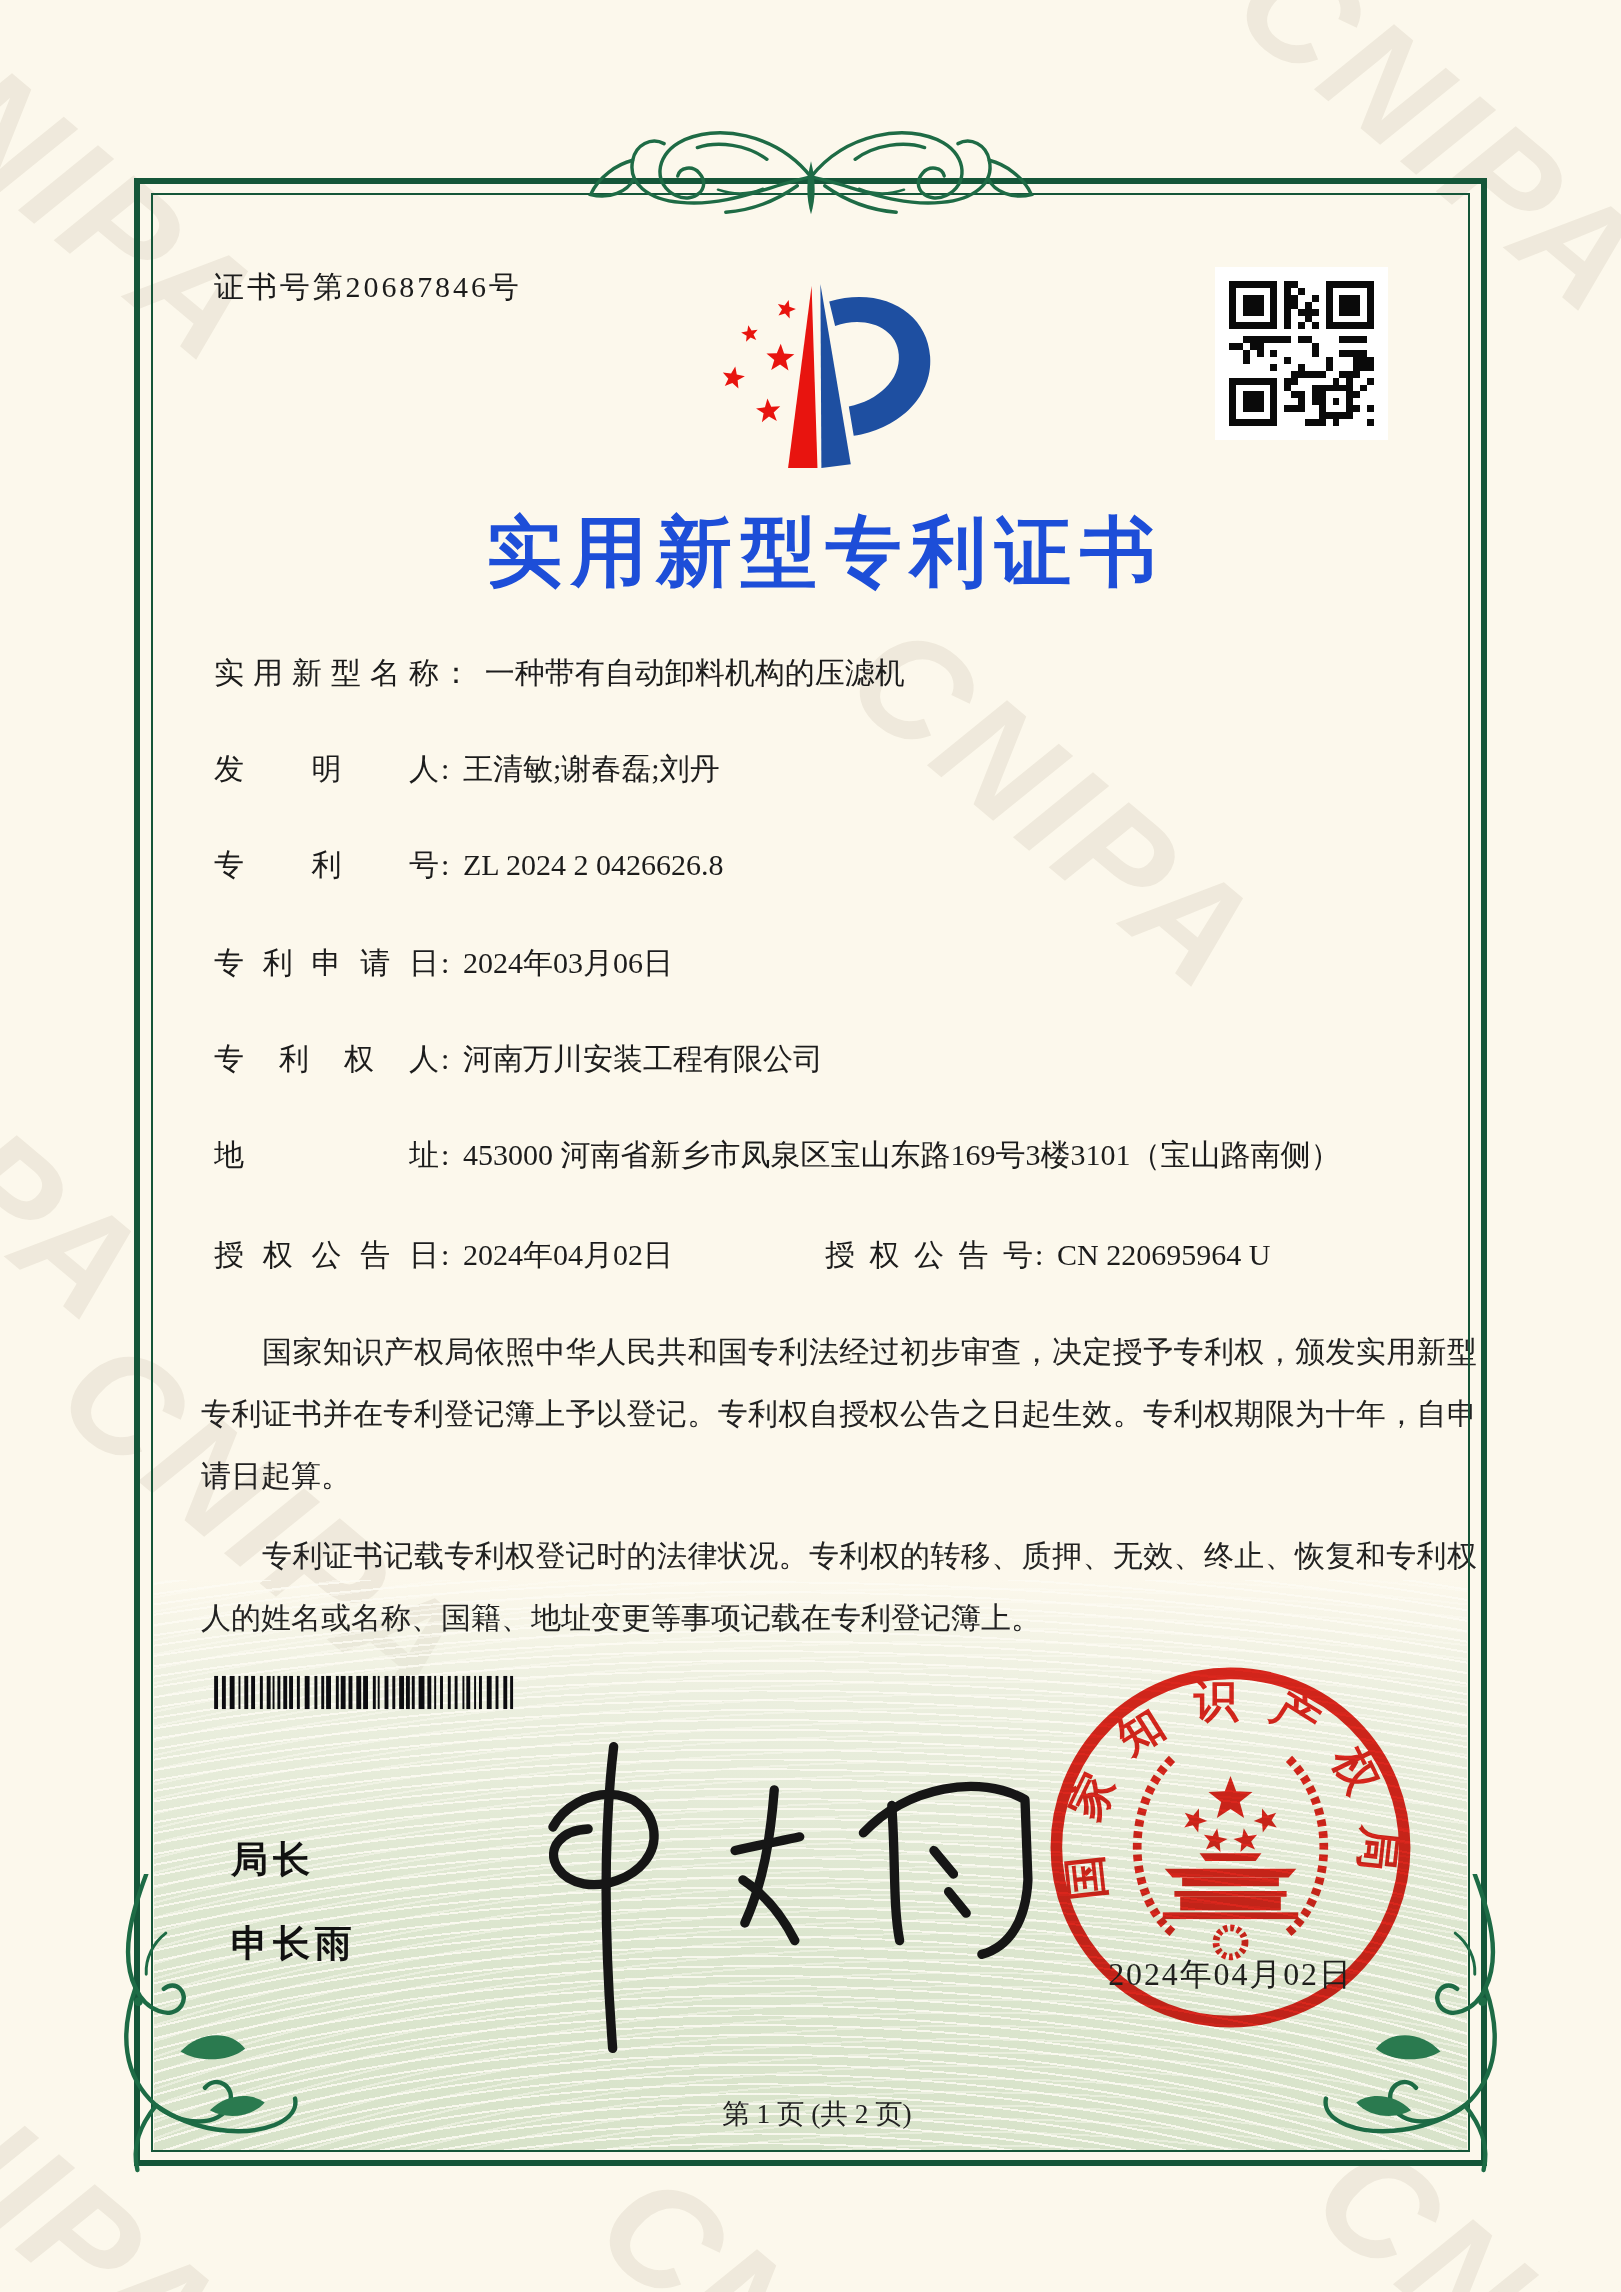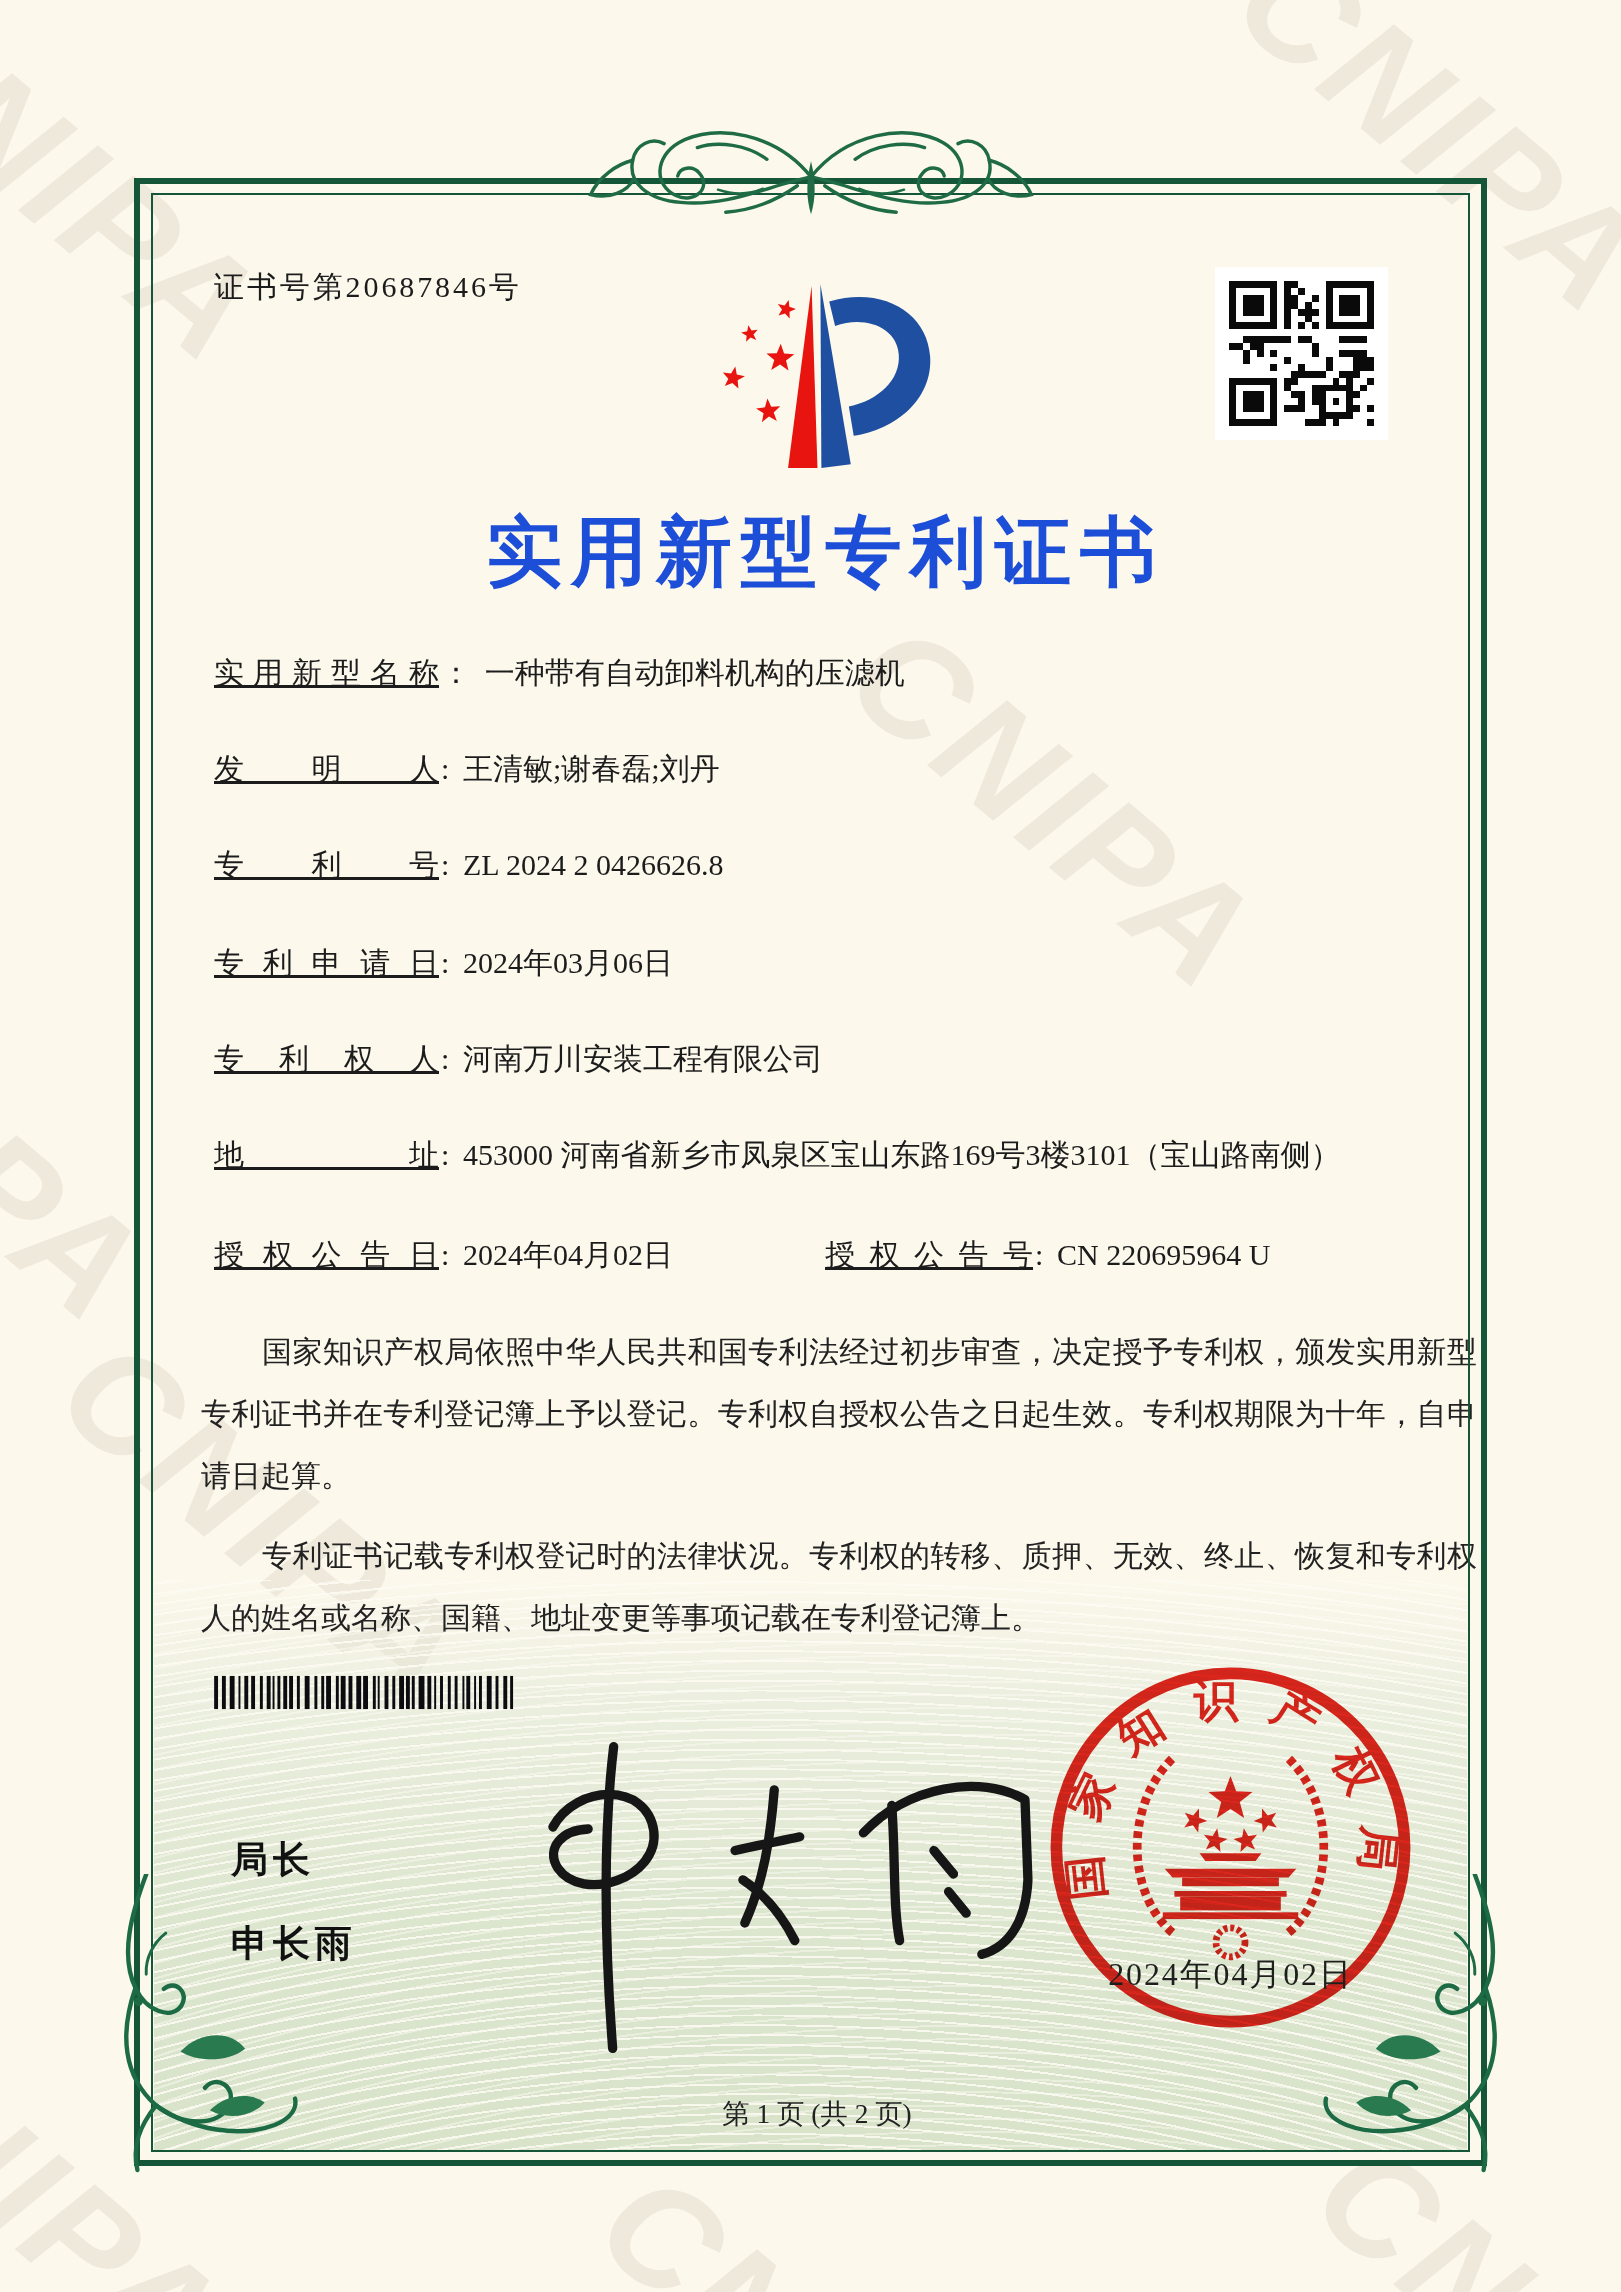--- a/index.html
+++ b/index.html
@@ -33,21 +33,21 @@
   .cert-no{position:absolute;left:214px;top:267px;font-size:30px;letter-spacing:2.9px;z-index:3;}
   .logo{position:absolute;left:696px;top:280px;z-index:3;}
   .qrbox{position:absolute;left:1215px;top:267px;width:173px;height:173px;background:#ffffff;z-index:3;
          display:flex;align-items:center;justify-content:center;}
   .title{
     position:absolute;left:0;right:0;top:502px;text-align:center;z-index:3;
     font-size:76px;font-weight:bold;letter-spacing:8.8px;color:#1d4ed8;padding-left:30px;
   }
   
   .row{position:absolute;left:214px;z-index:3;font-size:30px;display:flex;align-items:flex-start;line-height:44px;}
-  .f-label{display:inline-block;width:225px;text-align:justify;text-align-last:justify;flex:0 0 auto;text-decoration:underline;}
+  .f-label{display:inline-block;width:225px;text-align:justify;text-align-last:justify;flex:0 0 auto;}
   .f-label.narrow{width:208px;}
   .f-colon{flex:0 0 auto;margin:0 13.7px 0 2px;}
   .f-value{flex:0 1 auto;max-width:970px;text-align:center;}
   
   .paras{position:absolute;left:201px;top:1321px;width:1276px;z-index:3;}
   .paras p{margin:0 0 17.6px 0;font-size:30px;line-height:62px;text-align:justify;text-indent:61px;color:#222;}
   
   .barcode{position:absolute;left:213px;top:1674px;z-index:3;}
   .signer-title{position:absolute;left:231px;top:1835px;z-index:3;
      font-family:Liberation Sans, sans-serif;font-weight:bold;font-size:37px;letter-spacing:4.9px;color:#111;}

